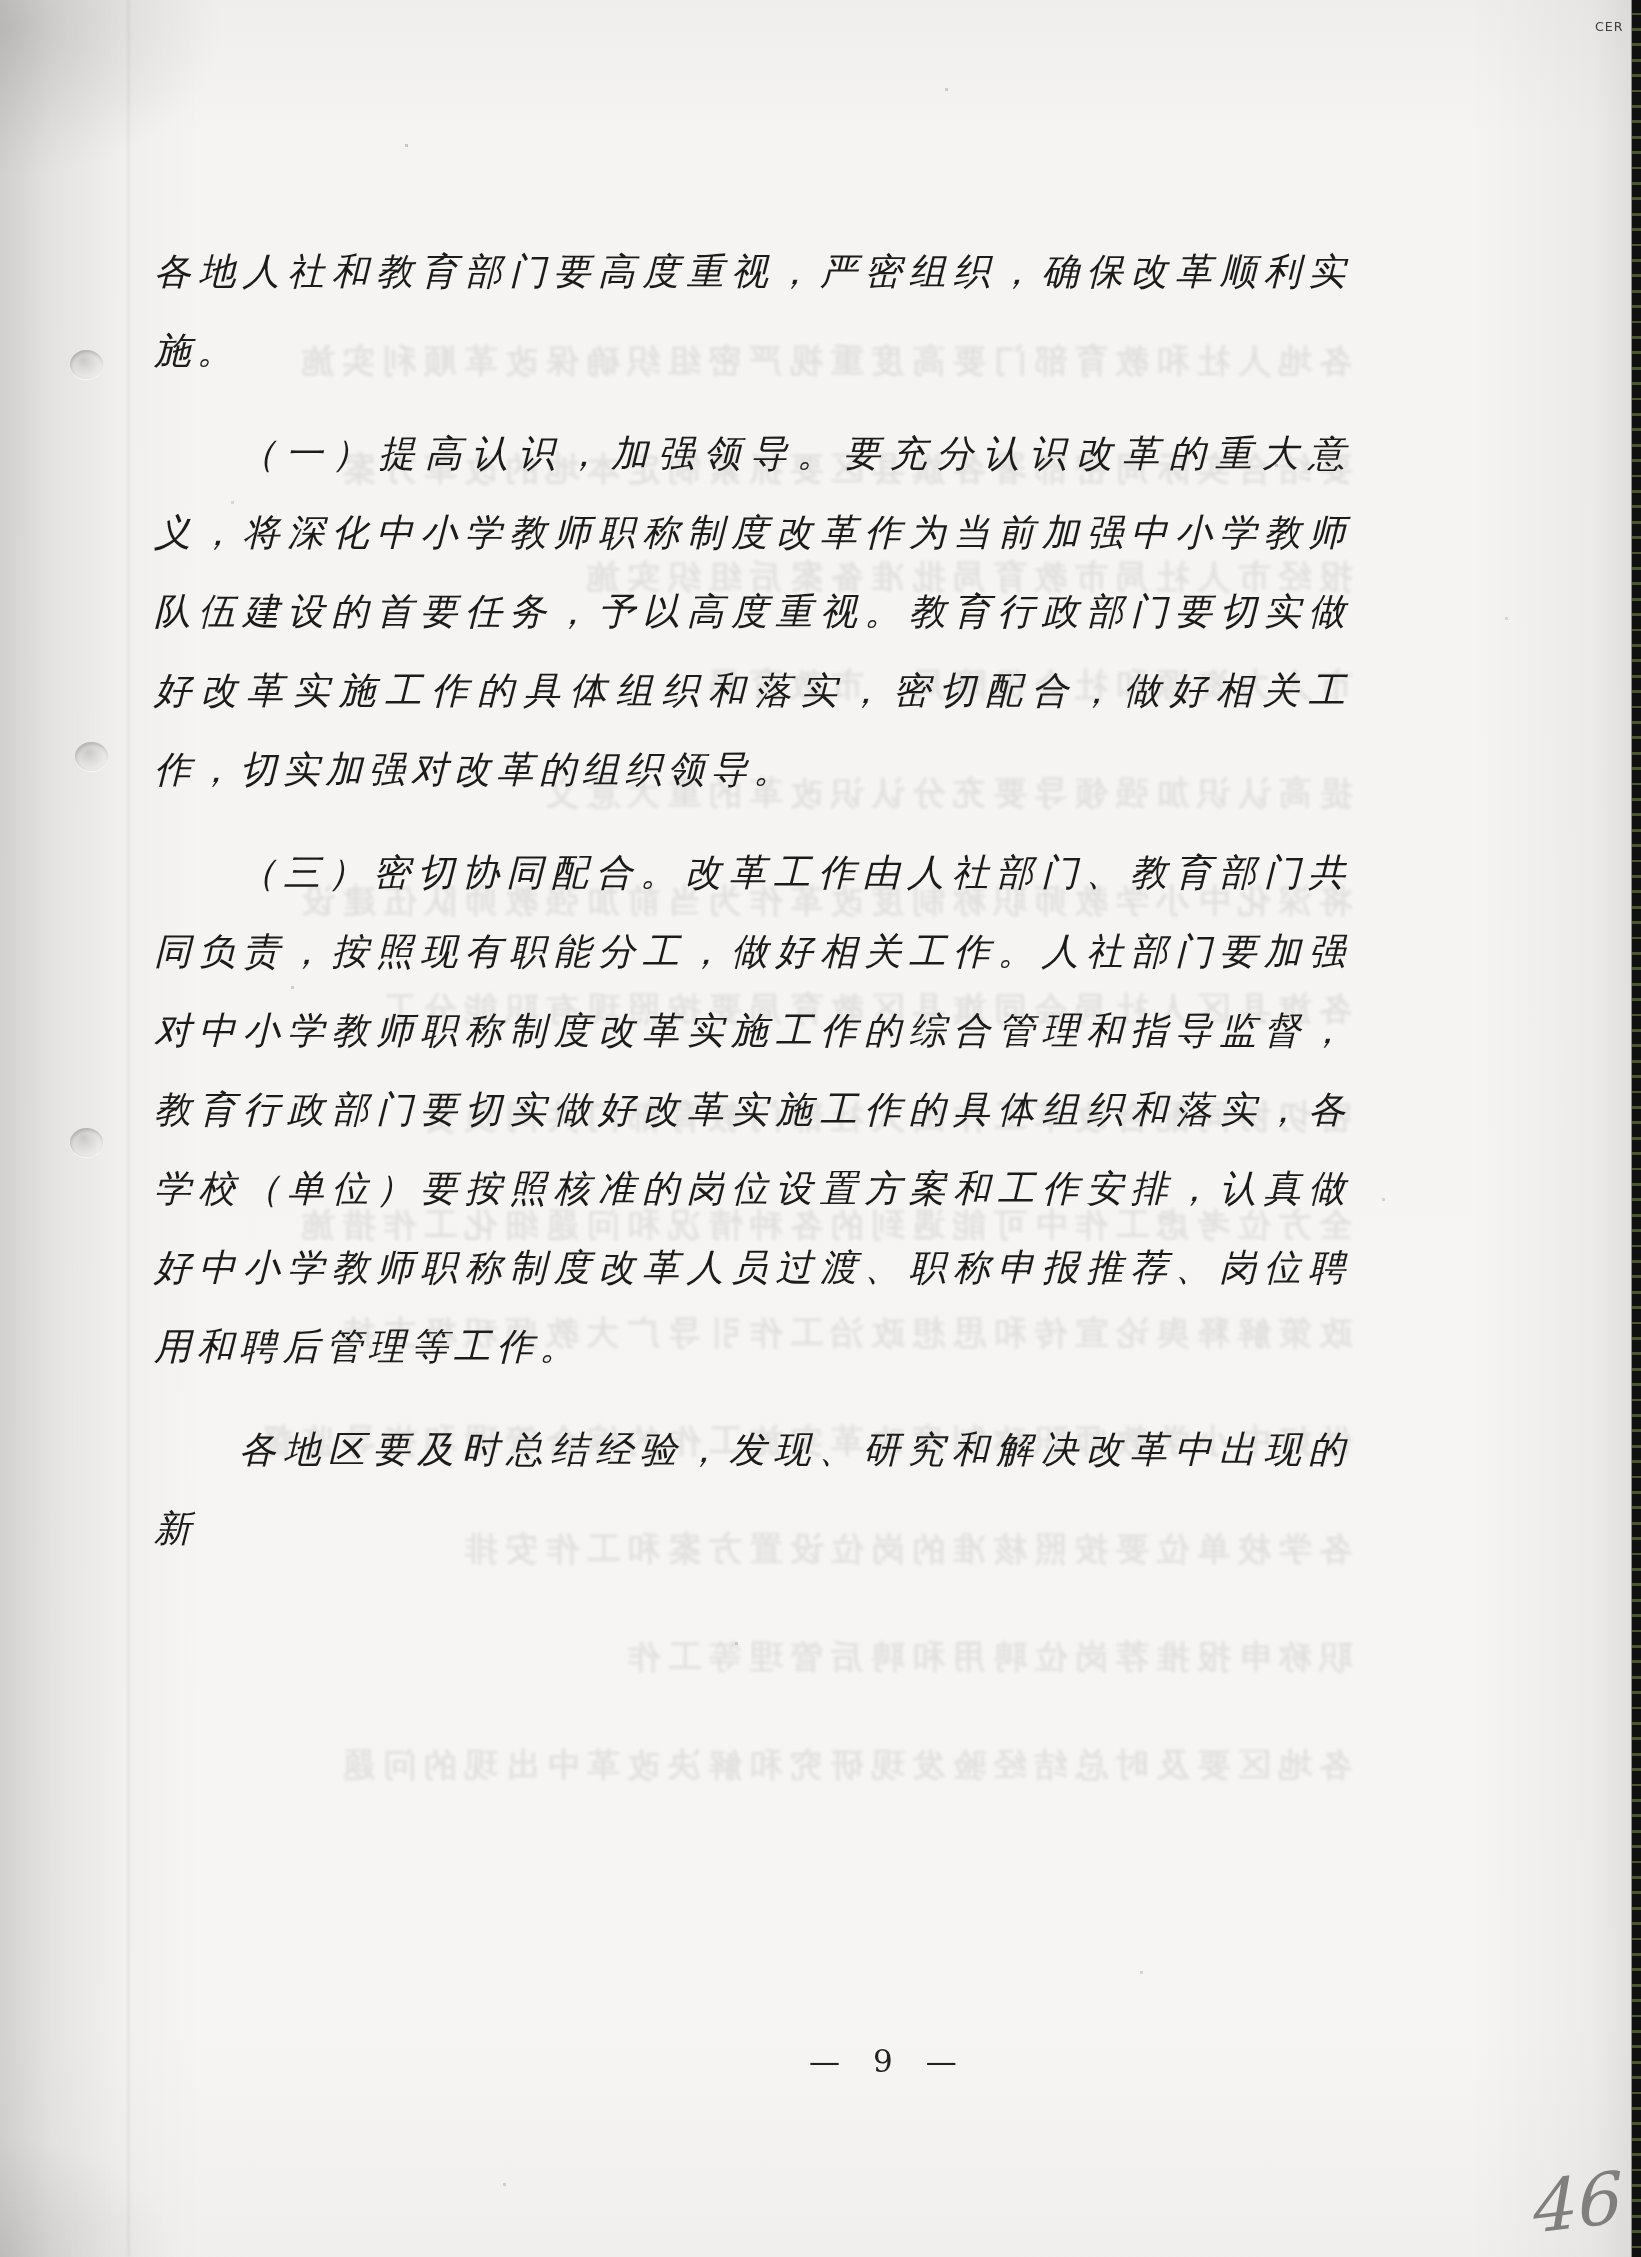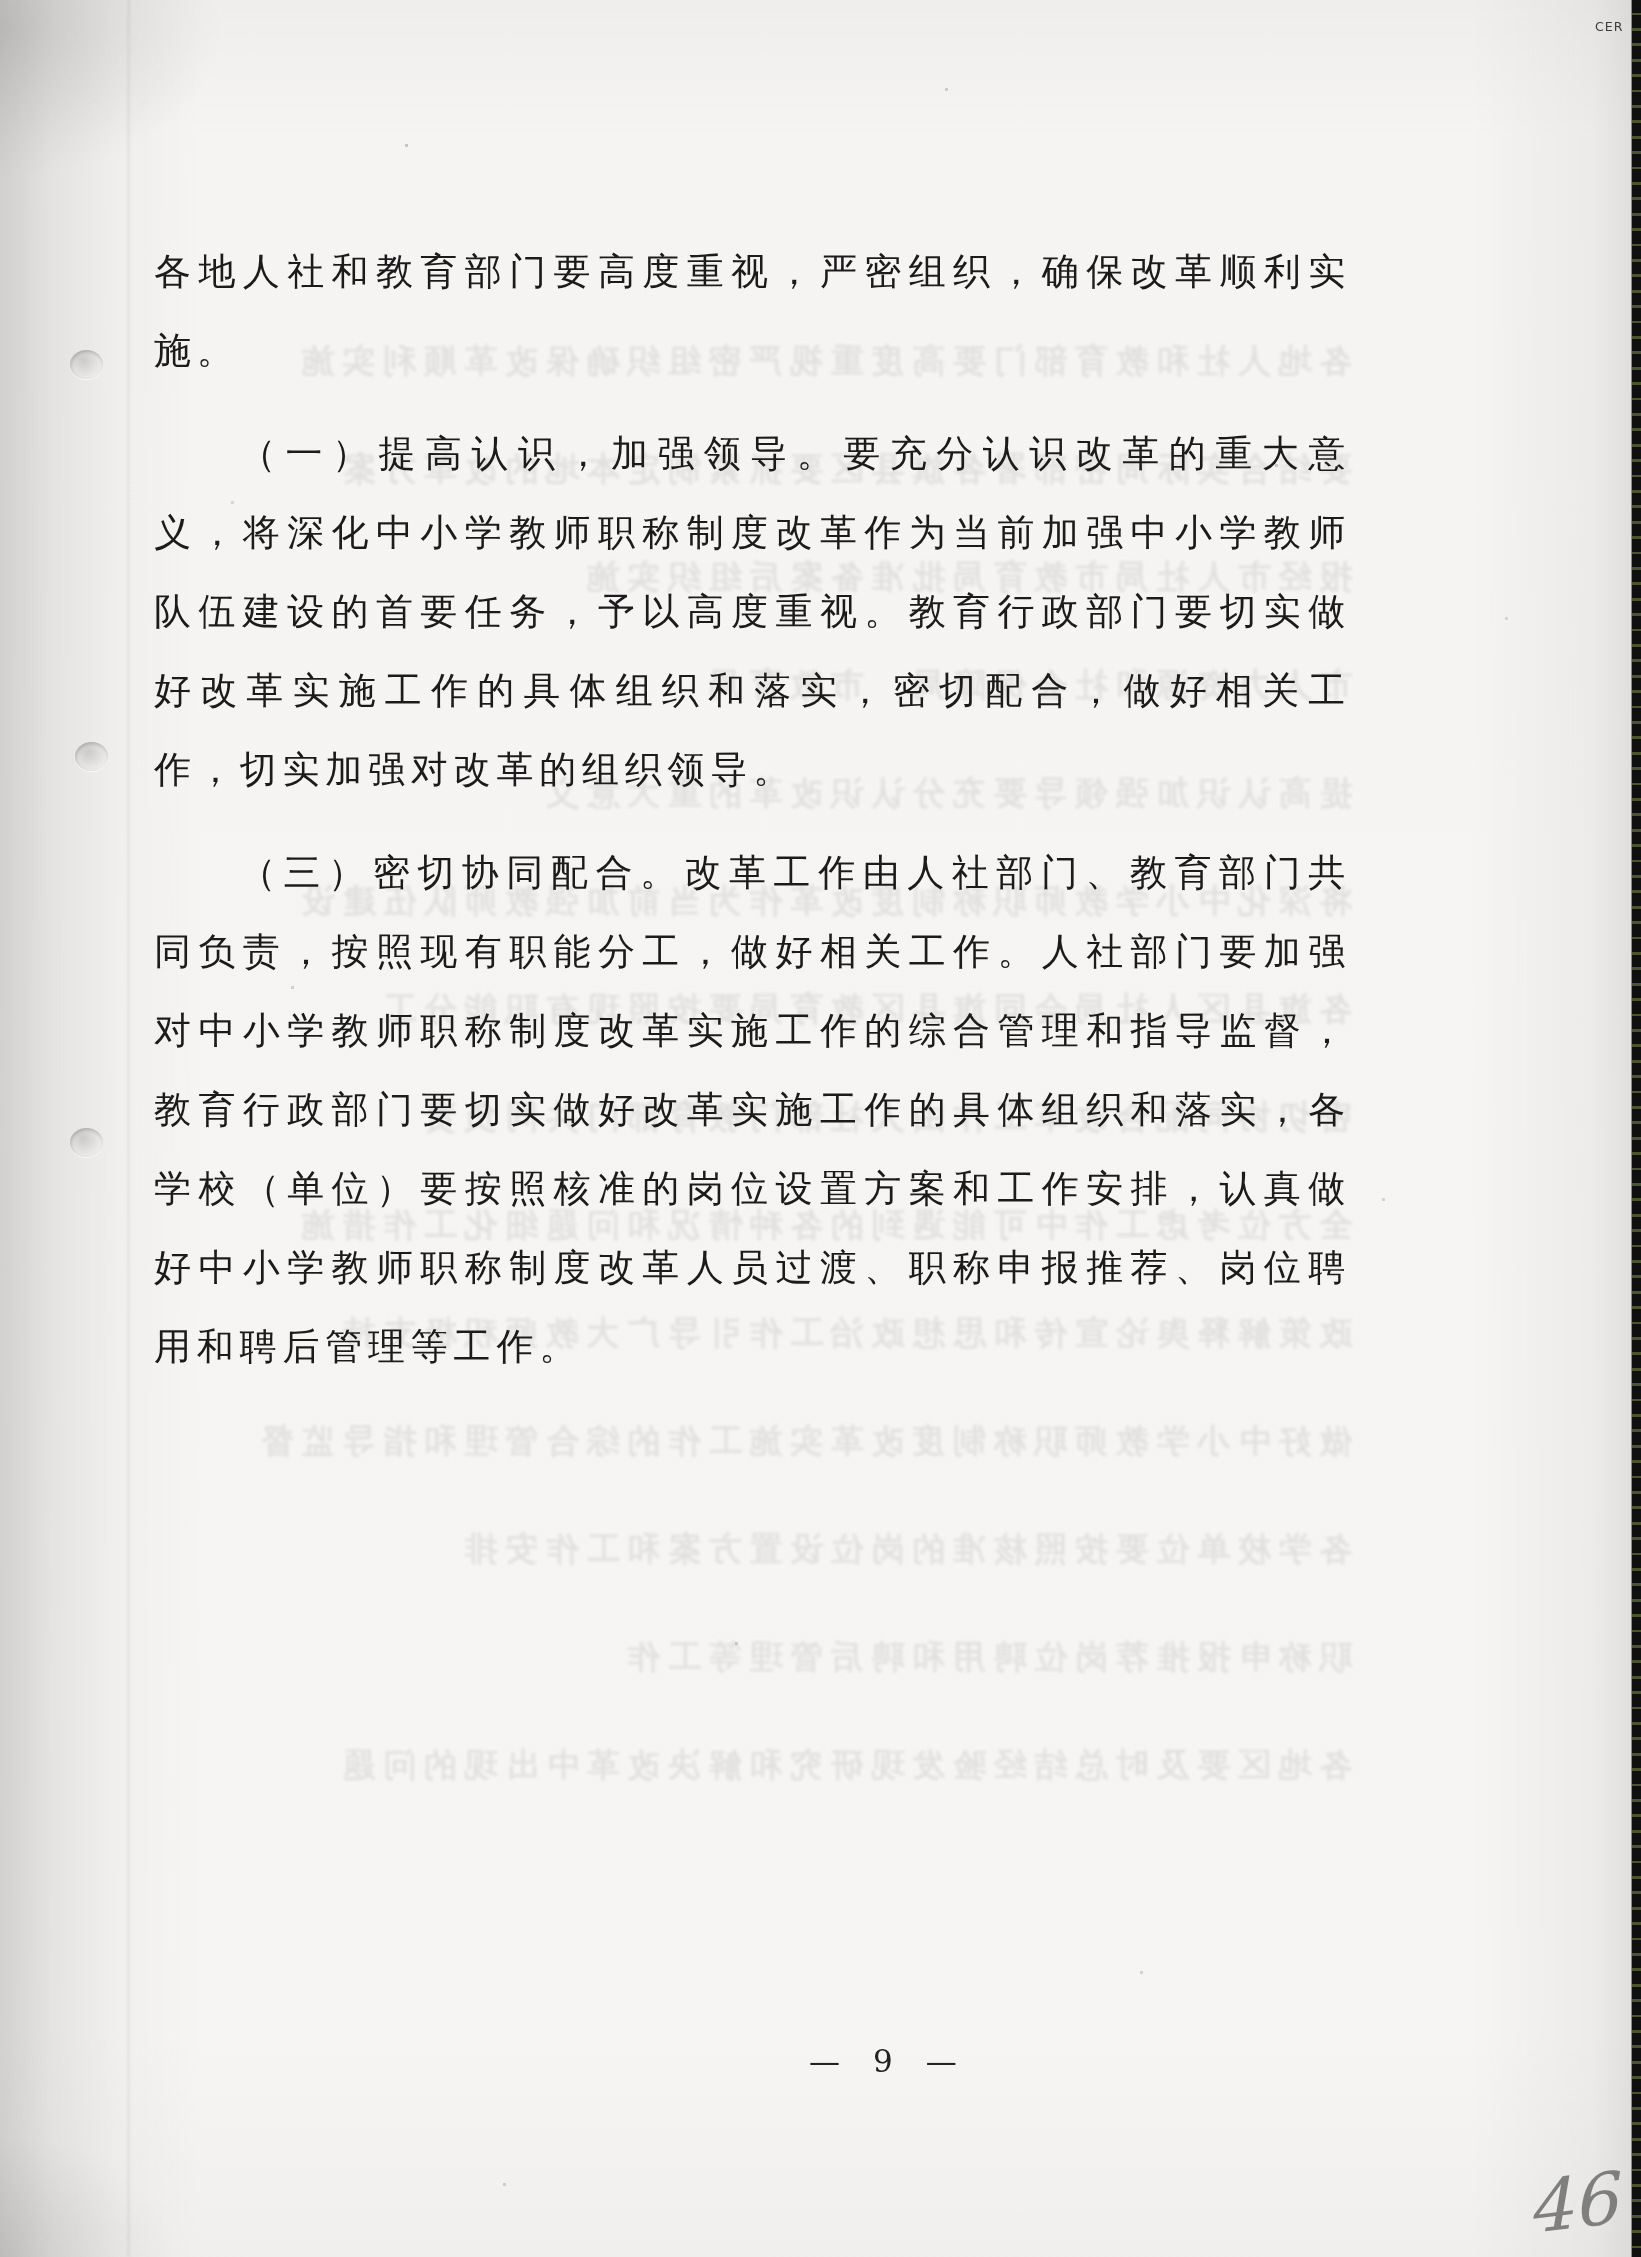--- a/index.html
+++ b/index.html
@@ -24,21 +24,21 @@
     opacity:0.09; filter:blur(1.4px);
     color:#222; font-weight:bold; font-size:33px; letter-spacing:7.7px;
     line-height:108px; white-space:nowrap; pointer-events:none;
   }
   .bleedline { height:108px; overflow:hidden; }
   
   .doc-body {
     position:absolute; left:154px; top:232px; width:1197px;
     color:#1b1b1b; font-size:37px; line-height:79px; letter-spacing:5.8px;
   }
-  .para { margin:0 0 24px 0; text-align:justify; }
+  .para { margin:0 0 24px 0; text-align:justify;font-style:italic; }
   .para.indent { text-indent:85px; }
   .page-number {
     position:absolute; left:809px; top:2043px; width:154px;
     color:#222; font-size:31px; letter-spacing:11.6px; white-space:nowrap;
   }
   .corner-label {
     position:absolute; left:1595px; top:19.3px;
     color:#3d3d3d; font-size:12.6px; letter-spacing:1px;
     font-family:"DejaVu Sans","Liberation Sans",sans-serif;
   }
@@ -108,20 +108,21 @@
   <span class="hole hole1"></span>
   <span class="hole hole2"></span>
   <span class="hole hole3"></span>
 
   <div class="corner-label">CER</div>
 
   <div class="doc-body">
       <p class="para">各地人社和教育部门要高度重视，严密组织，确保改革顺利实施。</p>
       <p class="para indent">（一）提高认识，加强领导。要充分认识改革的重大意义，将深化中小学教师职称制度改革作为当前加强中小学教师队伍建设的首要任务，予以高度重视。教育行政部门要切实做好改革实施工作的具体组织和落实，密切配合，做好相关工作，切实加强对改革的组织领导。</p>
       <p class="para indent">（三）密切协同配合。改革工作由人社部门、教育部门共同负责，按照现有职能分工，做好相关工作。人社部门要加强对中小学教师职称制度改革实施工作的综合管理和指导监督，教育行政部门要切实做好改革实施工作的具体组织和落实，各学校（单位）要按照核准的岗位设置方案和工作安排，认真做好中小学教师职称制度改革人员过渡、职称申报推荐、岗位聘用和聘后管理等工作。</p>
+      <p class="para indent">各地区要及时总结经验，发现、研究和解决改革中出现的新</p>
     </div>
 
   <div class="page-number">— 9 —</div>
 
   <div class="handwritten">46</div>
 
   <div class="perforation"></div>
 
 </div>
 

